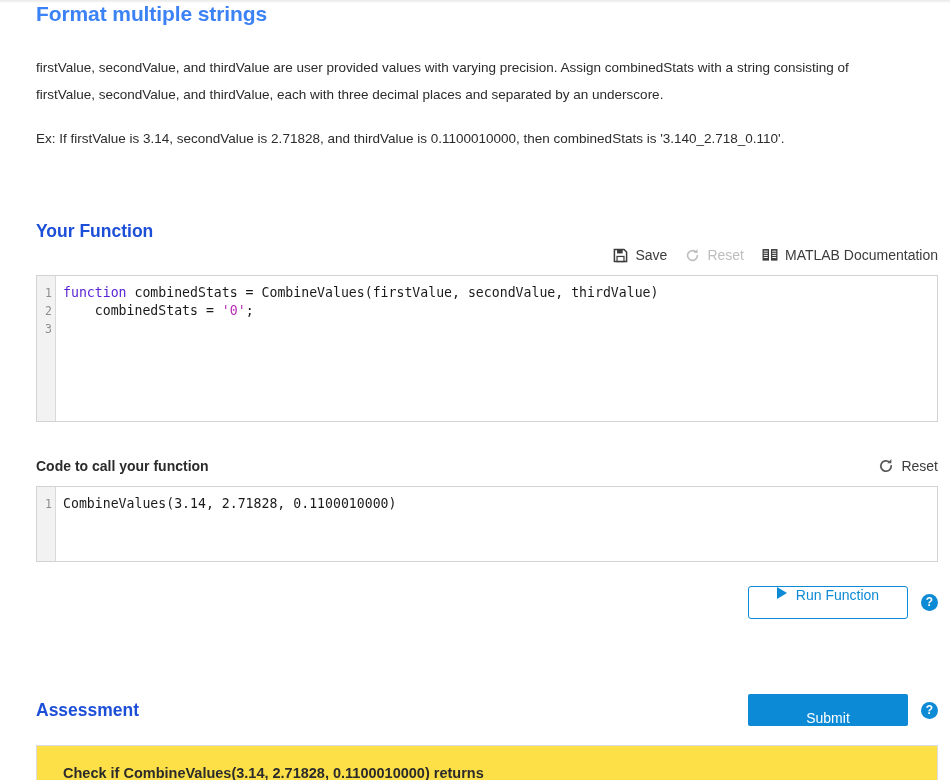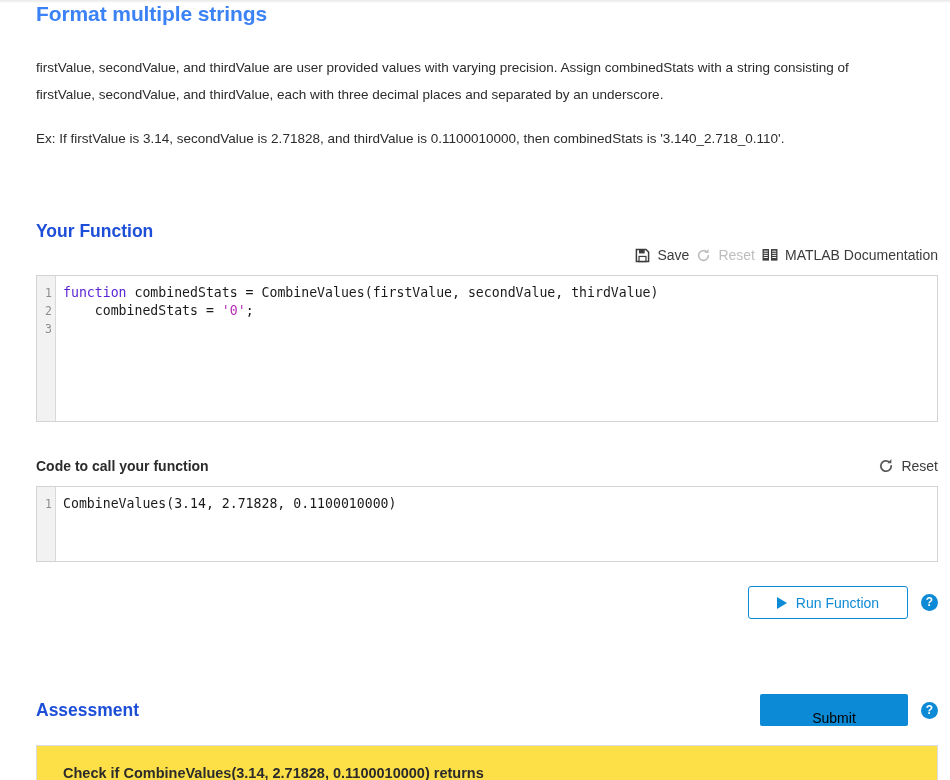--- a/index.html
+++ b/index.html
@@ -66,21 +66,21 @@
   }
   .section-head.fn { margin-top: 47px; }
   .section-title {
     font-size: 17.5px;
     font-weight: bold;
     color: #1d4ed8;
   }
   .head-actions {
     display: flex;
     align-items: flex-start;
-    gap: 7px;
+    gap: 18px;
     margin-top: 48px;
   }
   .action {
     display: flex;
     align-items: center;
     gap: 7px;
     font-size: 14px;
     color: #3c3c3c;
     cursor: pointer;
     white-space: nowrap;
@@ -145,21 +145,20 @@
   
   .run-row {
     display: flex;
     align-items: center;
     justify-content: flex-end;
     gap: 13px;
     margin-top: 24px;
   }
   .btn-run {
     display: flex;
-    align-items: center;
     justify-content: center;
     gap: 9px;
     width: 160px;
     height: 33px;
     box-sizing: border-box;
     border: 1px solid #0d8ad6;
     border-radius: 3px;
     background: #ffffff;
     color: #0d8ad6;
     font-size: 14px;
@@ -193,26 +192,26 @@
     align-items: center;
     justify-content: space-between;
     margin-top: 75px;
   }
   .assess-right {
     display: flex;
     align-items: center;
     gap: 13px;
   }
   .btn-submit {
-    width: 148px;
+    width: 160px;
     height: 31px;
     border: none;
     border-radius: 2px;
     background: #0d8ad6;
-    color: #000000;
+    color: #ffffff;
     font-size: 14px;
     font-family: "Liberation Sans", sans-serif;
     cursor: pointer;
     padding: 16px;
   }
 
   .test-card {
     border: 1px solid #dcdcdc;
     background: #fde047;
     box-sizing: border-box;

